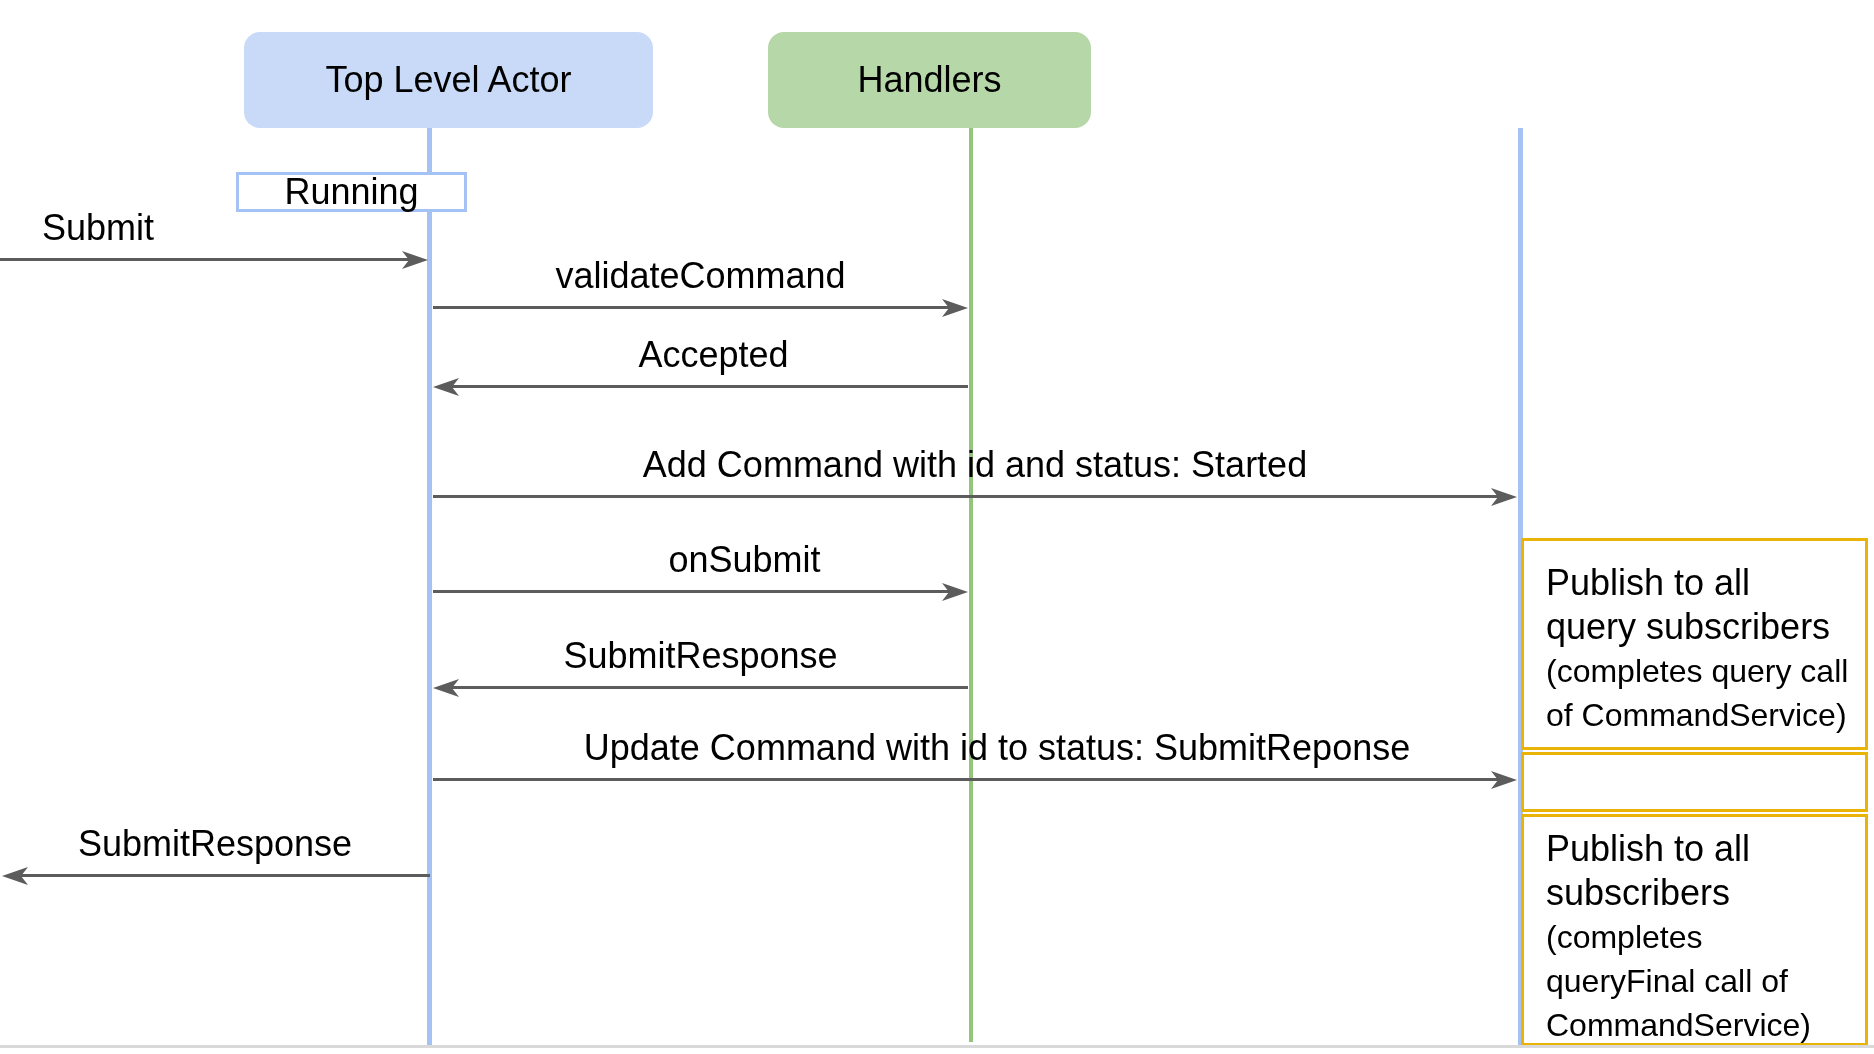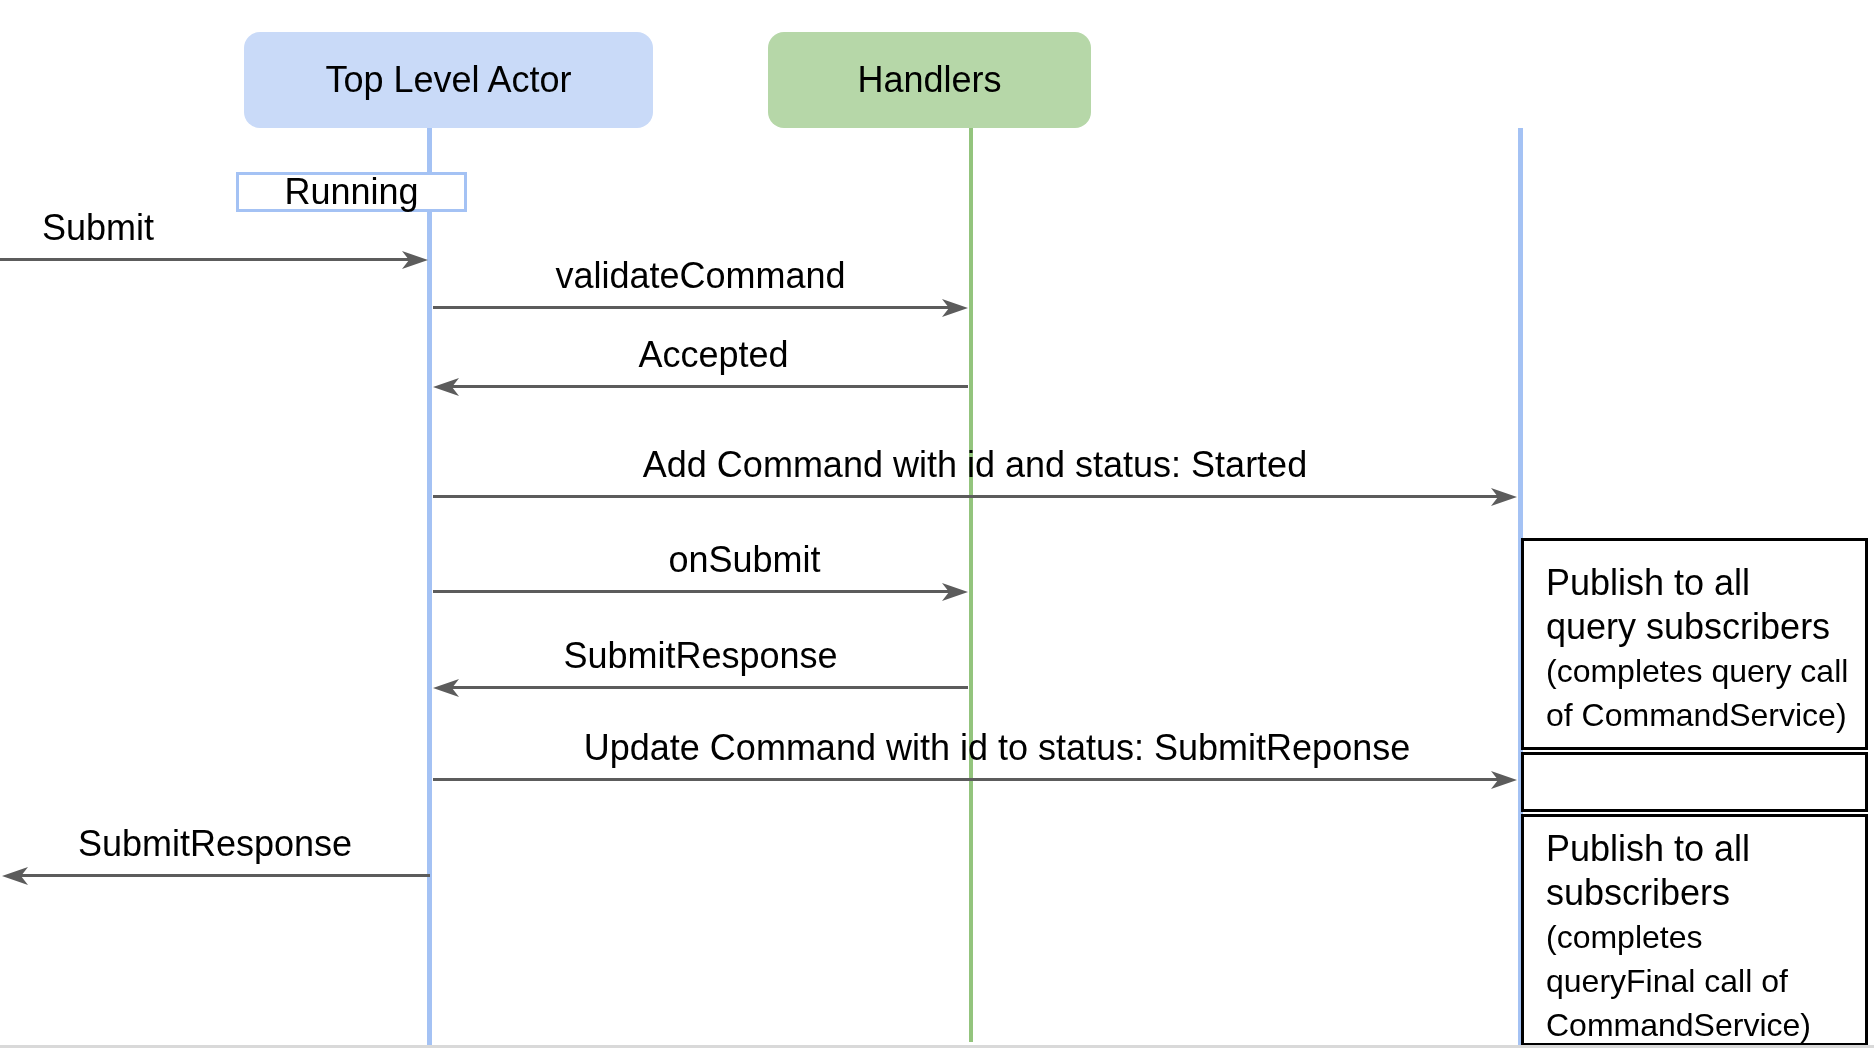--- a/index.html
+++ b/index.html
@@ -50,21 +50,21 @@
   .msg-line {
     position:absolute;
     height:3px;
     background:#5c5c5c;
   }
   .arrow-head { position:absolute; width:26px; height:18px; }
   .note {
     position:absolute;
     box-sizing:border-box;
     background:#ffffff;
-    border:3px solid #000000;
+    border:3px solid #eab308;
     padding:20px 10px 0 22px;
     overflow:hidden;
   }
   .note-main  { font-size:36px; line-height:44px; }
   .note-small { font-size:32px; line-height:44px; }
   .page-divider {
     position:absolute;
     left:0; top:1045px;
     width:1874px; height:3px;
     background:#d9d9d9;

